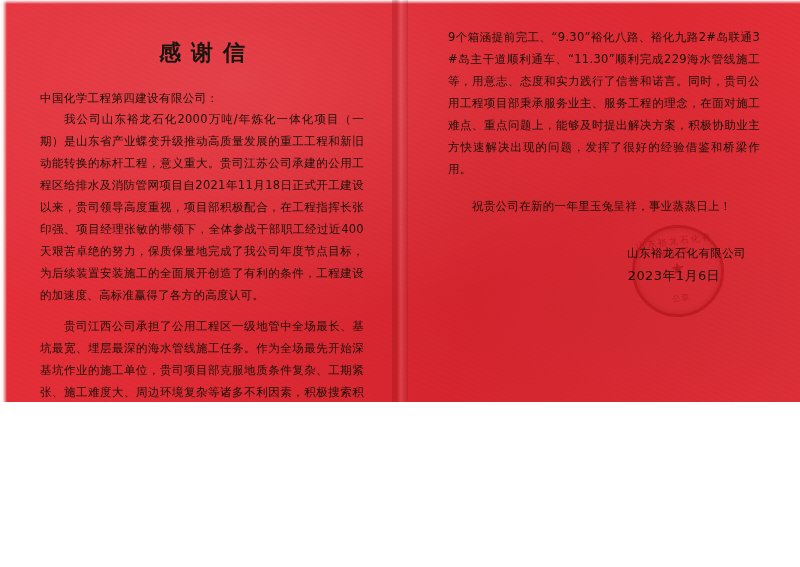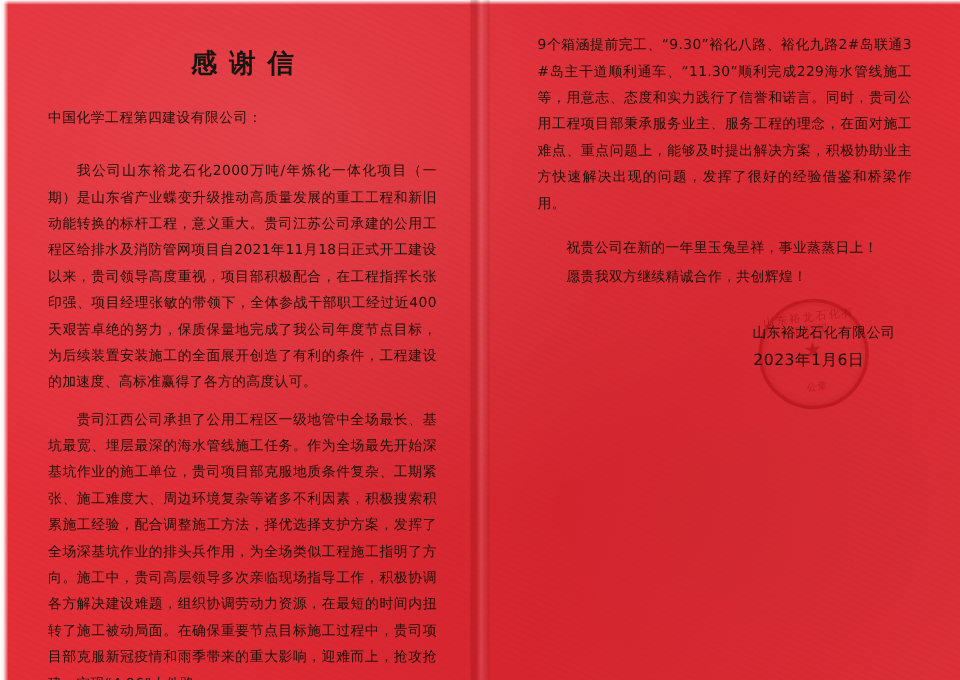--- a/index.html
+++ b/index.html
@@ -9,21 +9,21 @@
   body {
     width: 800px;
     height: 567px;
     background: #ffffff;
     font-family: "Liberation Sans", sans-serif;
     overflow: hidden;
   }
   .sheet {
     position: relative;
     width: 800px;
-    height: 567px;
+    height: 402px;
     background:
       radial-gradient(ellipse at 30% 20%, rgba(255,255,255,0.10) 0%, rgba(255,255,255,0) 55%),
       radial-gradient(ellipse at 75% 75%, rgba(0,0,0,0.06) 0%, rgba(0,0,0,0) 60%),
       linear-gradient(100deg, #e5303a 0%, #e02a34 35%, #dd2630 60%, #e23039 100%);
     box-sizing: border-box;
     overflow: hidden;
   }
   .grain {
     position: absolute;
     inset: 0;
@@ -79,21 +79,21 @@
     font-size: 22px;
     letter-spacing: 10px;
     color: #17150f;
     margin: 12px 0 22px 0;
     text-indent: 10px;
   }
   .addressee {
     font-family: "DejaVu Sans", "Liberation Sans", sans-serif;
     font-size: 11.5px;
     color: #1a1208;
-    margin: 0 0 23px 0;
+    margin: 0 0 0 0;
     line-height: 1.55;
     letter-spacing: .4px;
   }
   p.body-text {
     font-family: "DejaVu Sans", "Liberation Sans", sans-serif;
     font-size: 11.5px;
     line-height: 1.92;
     color: #1a1208;
     margin: 0 0 2px 0;
     text-indent: 24px;
@@ -182,21 +182,20 @@
     <p class="body-text">我公司山东裕龙石化2000万吨/年炼化一体化项目（一期）是山东省产业蝶变升级推动高质量发展的重工工程和新旧动能转换的标杆工程，意义重大。贵司江苏公司承建的公用工程区给排水及消防管网项目自2021年11月18日正式开工建设以来，贵司领导高度重视，项目部积极配合，在工程指挥长张印强、项目经理张敏的带领下，全体参战干部职工经过近400天艰苦卓绝的努力，保质保量地完成了我公司年度节点目标，为后续装置安装施工的全面展开创造了有利的条件，工程建设的加速度、高标准赢得了各方的高度认可。</p>
     <div class="spacer-sm"></div>
     <p class="body-text">贵司江西公司承担了公用工程区一级地管中全场最长、基坑最宽、埋层最深的海水管线施工任务。作为全场最先开始深基坑作业的施工单位，贵司项目部克服地质条件复杂、工期紧张、施工难度大、周边环境复杂等诸多不利因素，积极搜索积累施工经验，配合调整施工方法，择优选择支护方案，发挥了全场深基坑作业的排头兵作用，为全场类似工程施工指明了方向。施工中，贵司高层领导多次亲临现场指导工作，积极协调各方解决建设难题，组织协调劳动力资源，在最短的时间内扭转了施工被动局面。在确保重要节点目标施工过程中，贵司项目部克服新冠疫情和雨季带来的重大影响，迎难而上，抢攻抢建，实现“4.96”大件路</p>
   </div>
 
   <div class="page page-right">
     <p class="body-text noindent">9个箱涵提前完工、“9.30”裕化八路、裕化九路2#岛联通3#岛主干道顺利通车、“11.30”顺利完成229海水管线施工等，用意志、态度和实力践行了信誉和诺言。同时，贵司公用工程项目部秉承服务业主、服务工程的理念，在面对施工难点、重点问题上，能够及时提出解决方案，积极协助业主方快速解决出现的问题，发挥了很好的经验借鉴和桥梁作用。</p>
     <div class="spacer-sm"></div>
     <div class="spacer-sm"></div>
     <p class="body-text">祝贵公司在新的一年里玉兔呈祥，事业蒸蒸日上！</p>
-    <p class="body-text">愿贵我双方继续精诚合作，共创辉煌！</p>
 
     <div class="signature-block">
       <div class="seal">
         <span class="seal-text">山东裕龙石化有限公司</span>
         <span class="seal-star">★</span>
         <span class="seal-sub">公章</span>
       </div>
       <div class="sign-company">山东裕龙石化有限公司</div>
       <div class="sign-date">2023年1月6日</div>
     </div>

